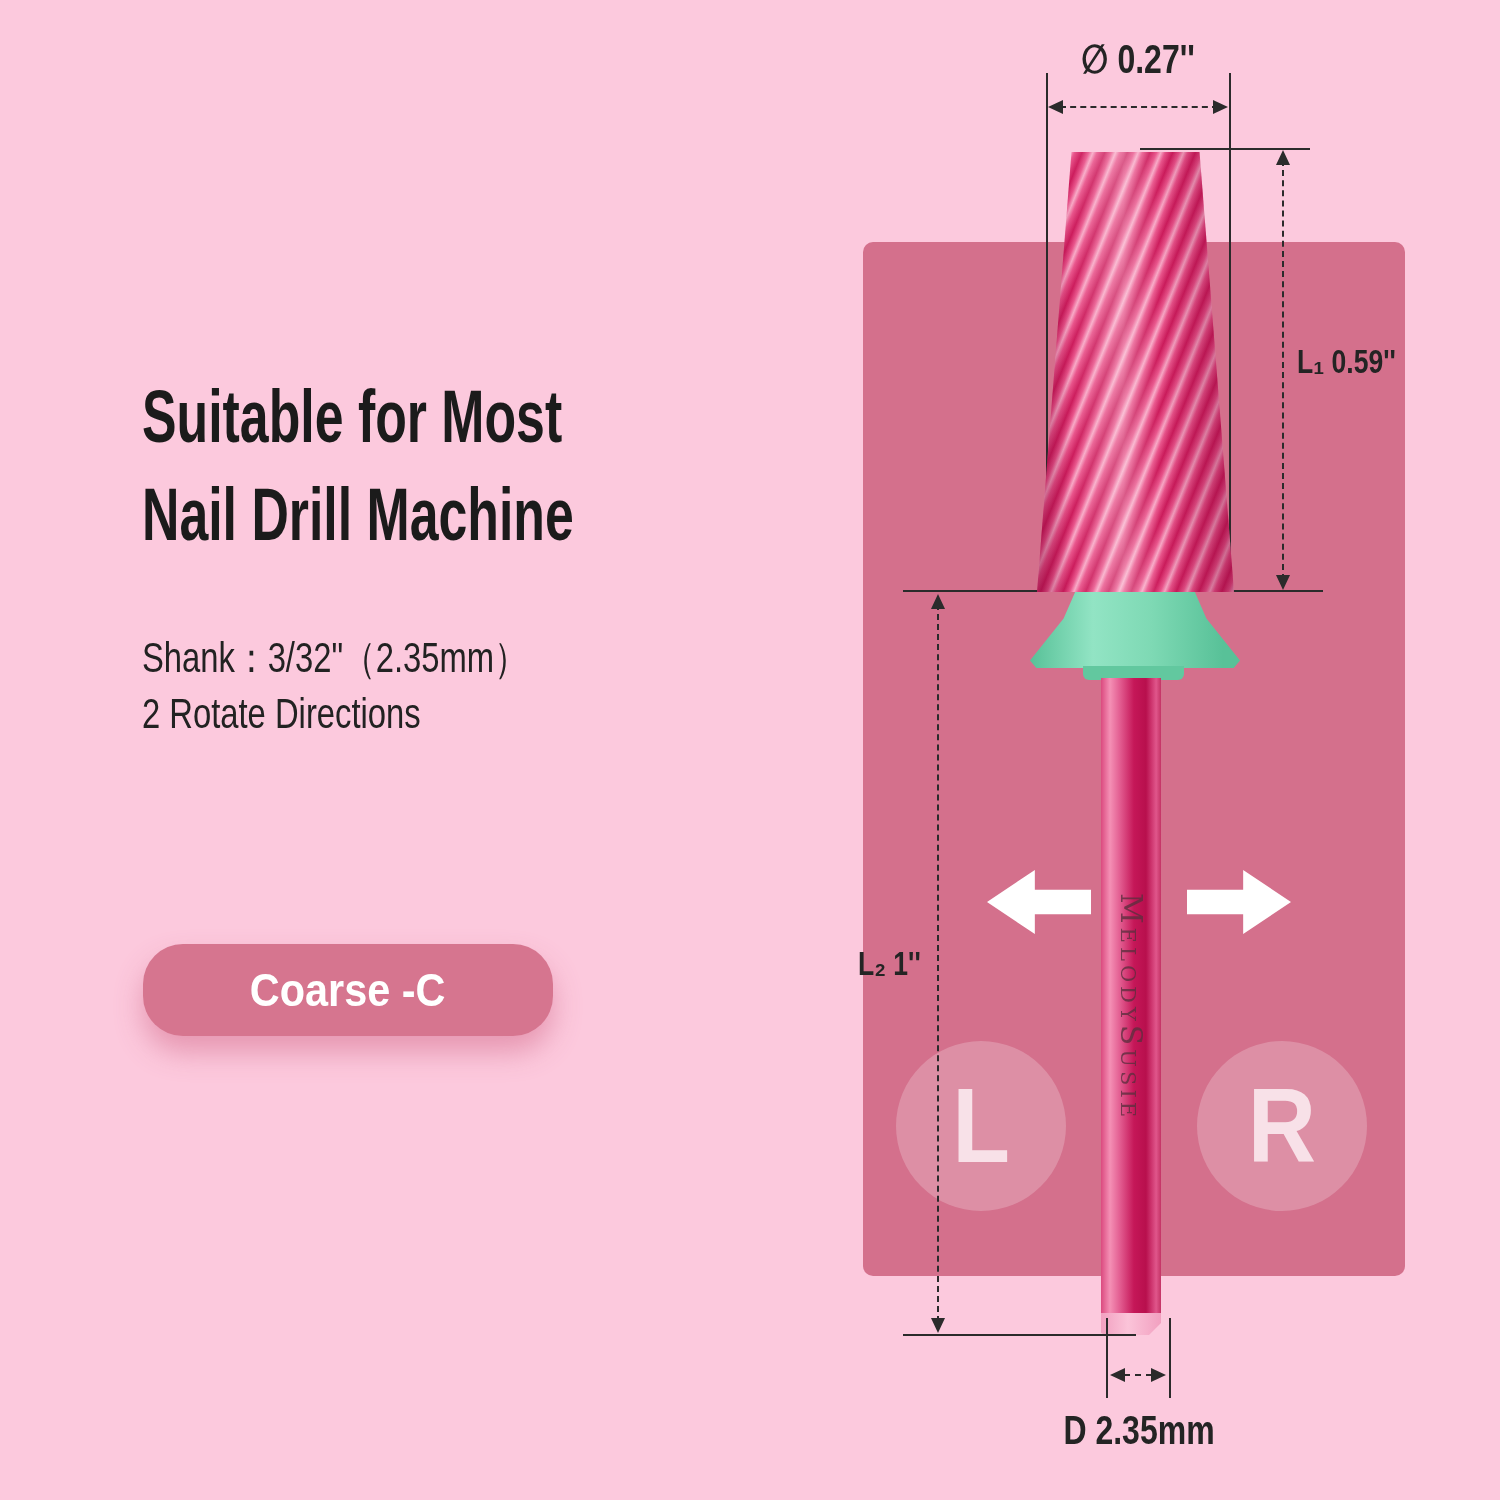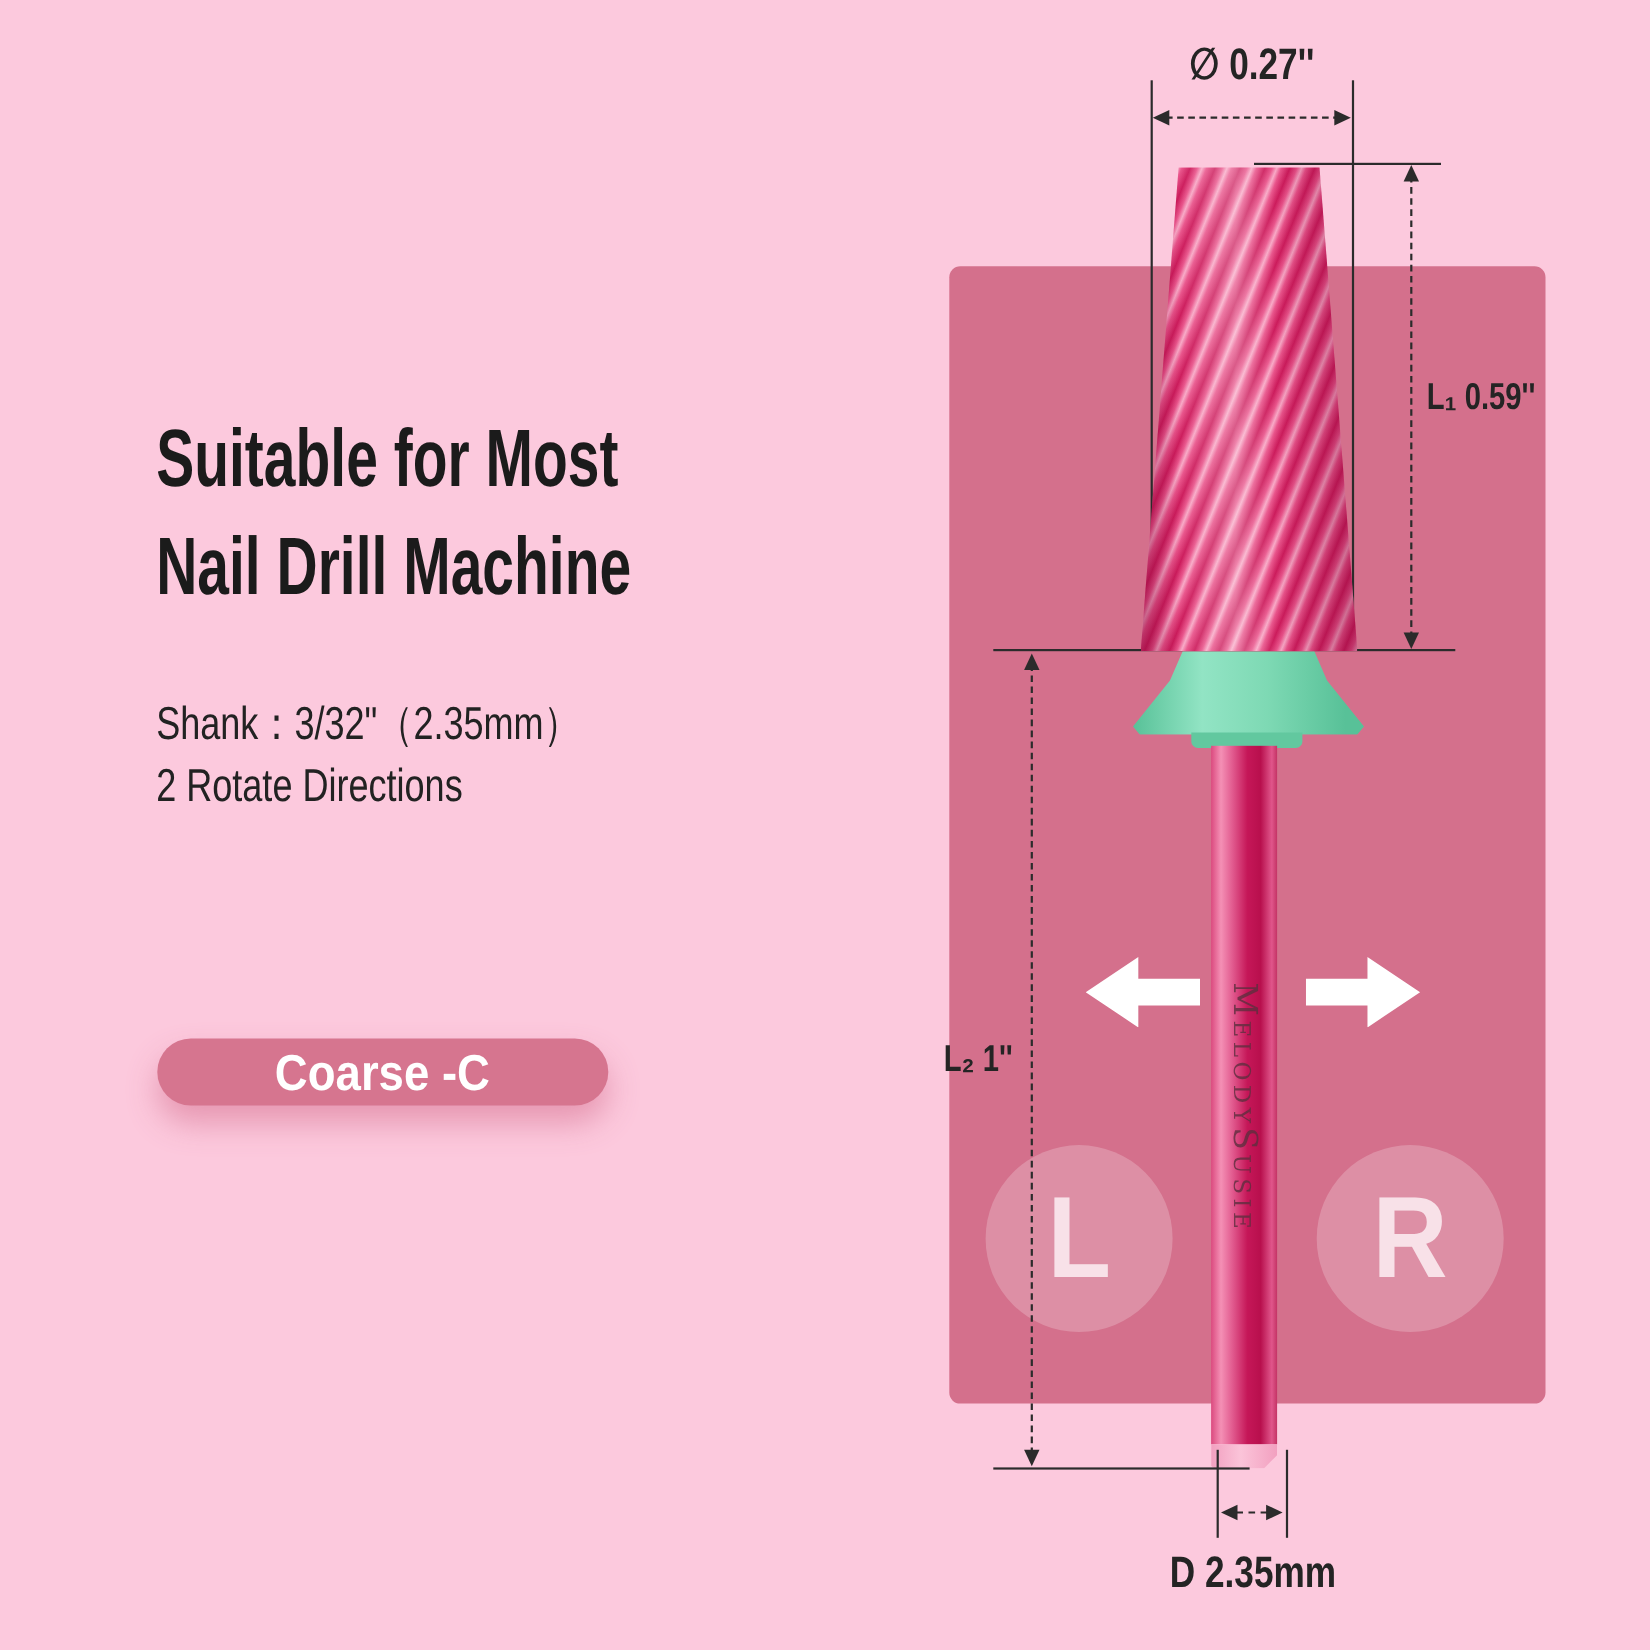--- a/index.html
+++ b/index.html
@@ -22,21 +22,21 @@
   }
   .spec-line {
     left:142px; width:700px;
     font-size:42px; color:#222; font-weight:400;
     transform:scaleX(0.78); transform-origin:left top;
     z-index:4;
   }
   .spec-shank { top:630px; }
   .spec-rotate { top:690px; }
   .badge {
-    left:143px; top:944px; width:410px; height:61px;
+    left:143px; top:944px; width:410px; height:92px;
     background:#D6758F; border-radius:40px;
     box-shadow:0 16px 28px rgba(205,90,125,0.45);
     display:flex; align-items:center; justify-content:center;
     z-index:4;
   }
   .badge-text {
     color:#FFFFFF; font-size:46px; font-weight:700;
     transform:scaleX(0.9);
   }
 

